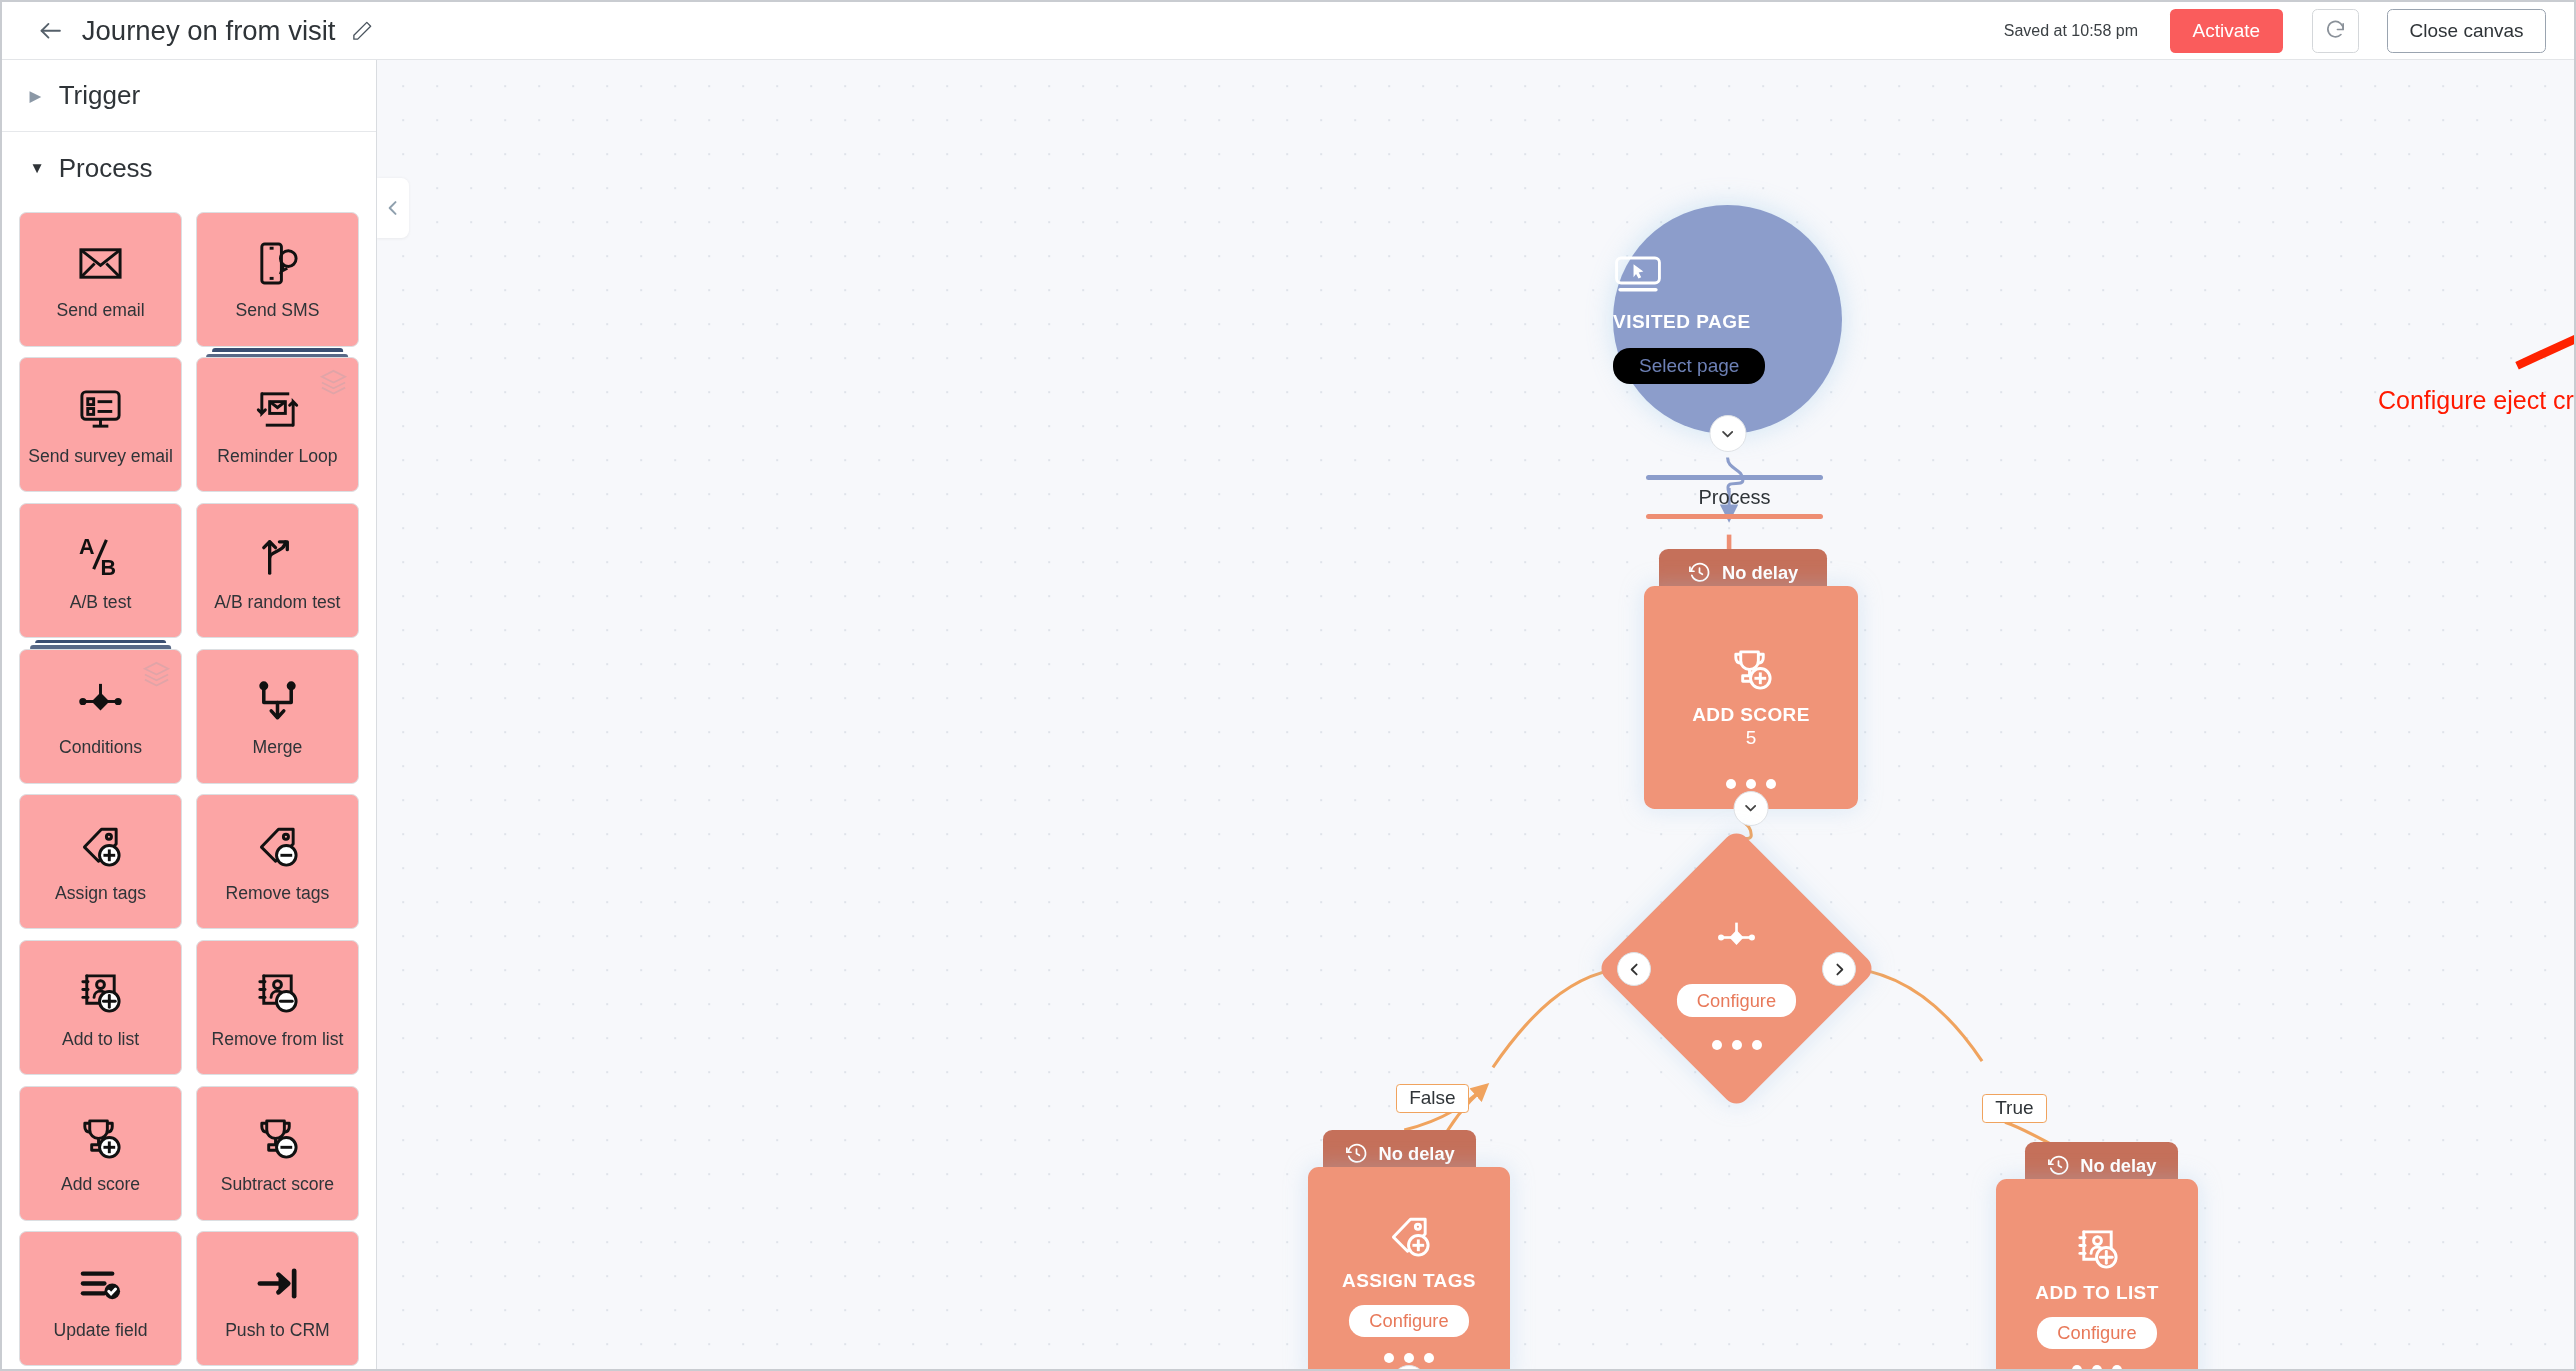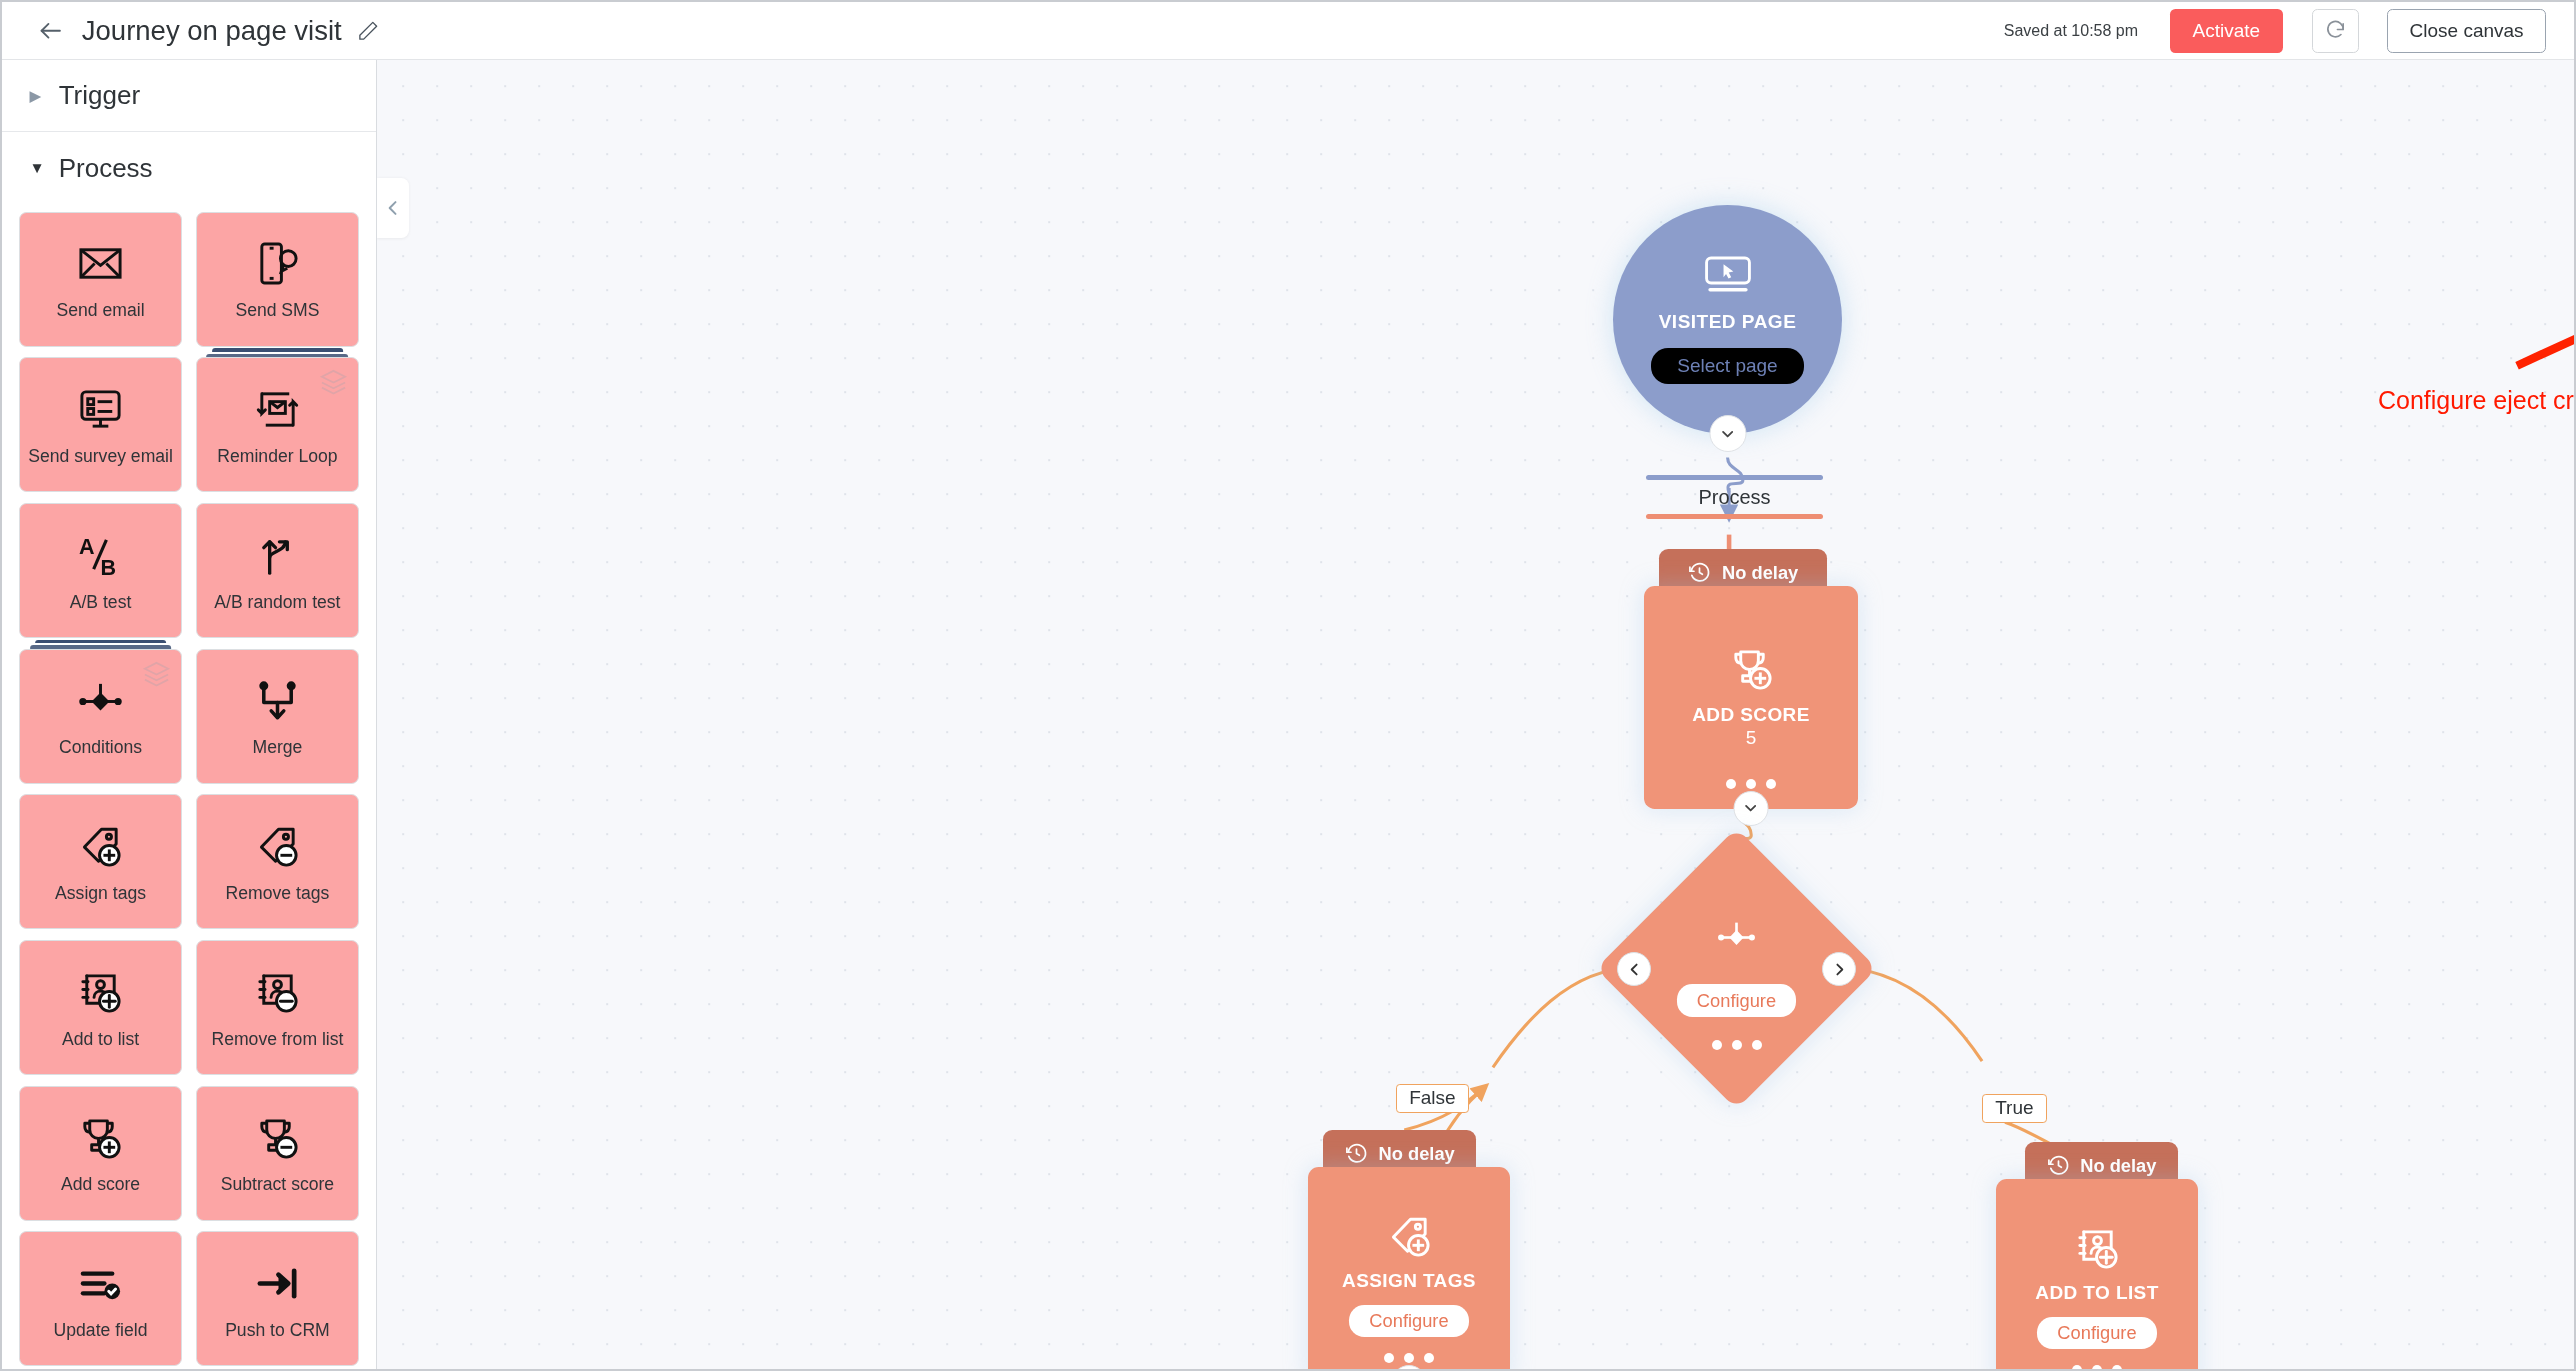--- a/index.html
+++ b/index.html
@@ -74,21 +74,21 @@
                      background:#fff; border-radius:0 7.6px 7.6px 0; cursor:pointer;
                      display:flex; align-items:center; justify-content:center;
                      box-shadow:0 0.8px 3.1px rgba(0,0,0,.06); z-index:10;}
   #collapse-handle svg { width:20px; height:20px; color:#8fa0ae; }
 
   .node { position:absolute; }
 
   
   #trigger-node { left:1236px; top:145px; width:229px; height:229px; }
   #trigger-circle { width:229px; height:229px; border-radius:50%;
-    background:#8c9dcb; display:flex; flex-direction:column; align-items:center;
+    background:#8c9dcb; display:flex; flex-direction:column; align-items:flex-start;
     justify-content:center; box-shadow:0 0 26px rgba(150,200,235,.42); cursor:pointer;}
   #trigger-circle .ticon svg { width:50px; height:40px; }
   #trigger-title { color:#fff; font-size:19px; letter-spacing:0.5px;
                    font-weight:700; margin-top:12.2px; }
   #trigger-chip { margin-top:15.3px; background:#000000; color:#6d80b5;
     border-radius:17px; font-size:19px; padding:6.9px 26px; cursor:pointer; }
   #trigger-expand { position:absolute; left:50%; transform:translateX(-50%);
     bottom:-18.3px; width:37px; height:37px; border-radius:50%; background:#fff;
     border:1.5px solid #dfe2e6; display:flex; align-items:center;
     justify-content:center; cursor:pointer; }
@@ -157,21 +157,21 @@
 
 <div id="app">
 
   <div id="header">
     <div id="back-arrow">
       <svg viewBox="0 0 24 24" fill="none" stroke="#55606a" stroke-width="1.6" stroke-linecap="round" stroke-linejoin="round">
         <path d="M20 12H4"></path>
           <path d="M10 6l-6 6 6 6"></path>
         </svg>
     </div>
-    <div id="journey-title">Journey on page visit</div>
+    <div id="journey-title">Journey on from visit</div>
     <div id="edit-pencil">
       <svg viewBox="0 0 24 24" fill="none" stroke="#4a545e" stroke-width="1.4" stroke-linecap="round" stroke-linejoin="round">
         <path d="M16.5 3.5l4 4L7 21H3v-4L16.5 3.5z"></path>
         </svg>
     </div>
     <div id="header-right">
       <div id="saved-label">Saved at 10:58 pm</div>
       <button id="activate-btn">Activate</button>
       <div id="refresh-btn">
         <svg viewBox="0 0 24 24" fill="none" stroke="#8a9199" stroke-width="1.7" stroke-linecap="round" stroke-linejoin="round">

